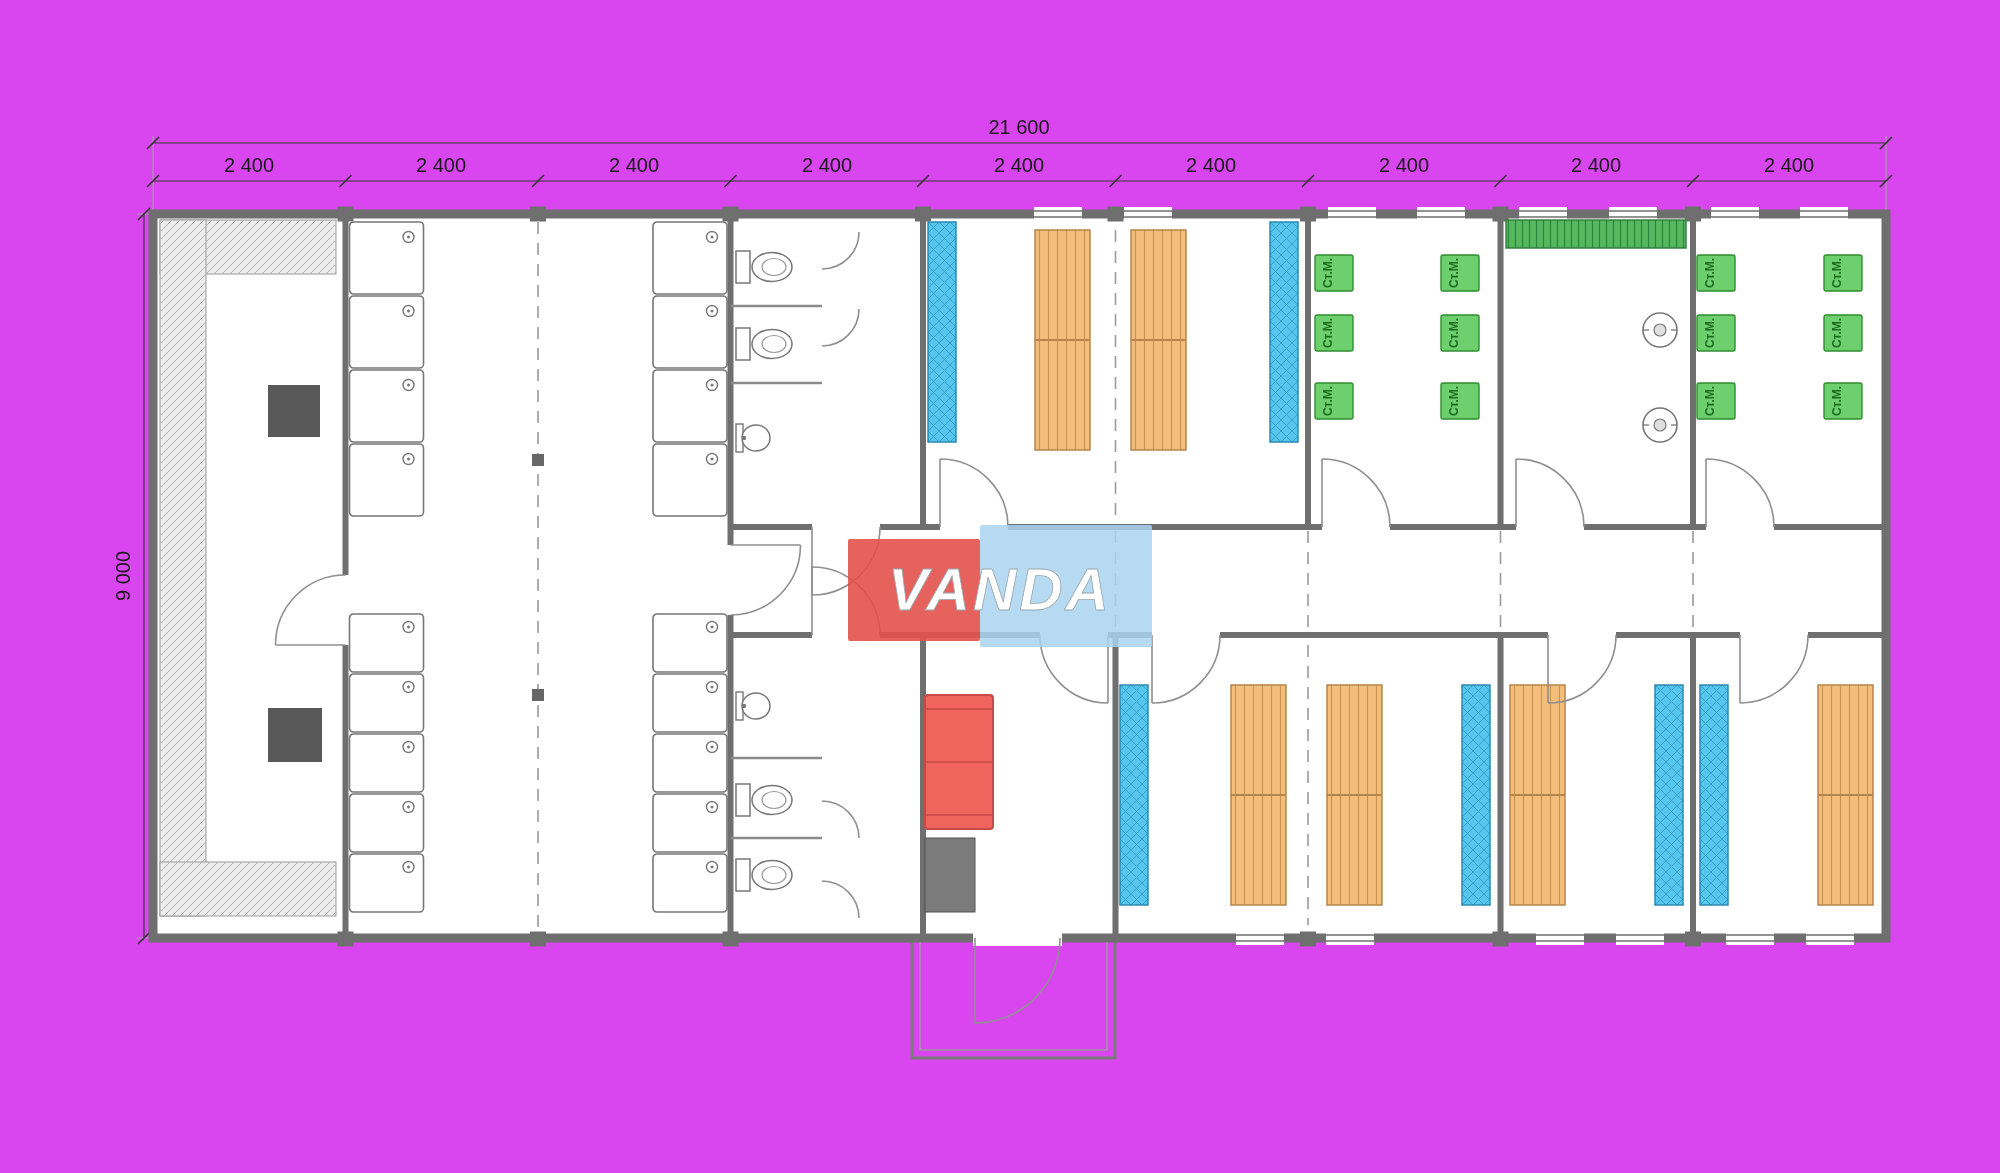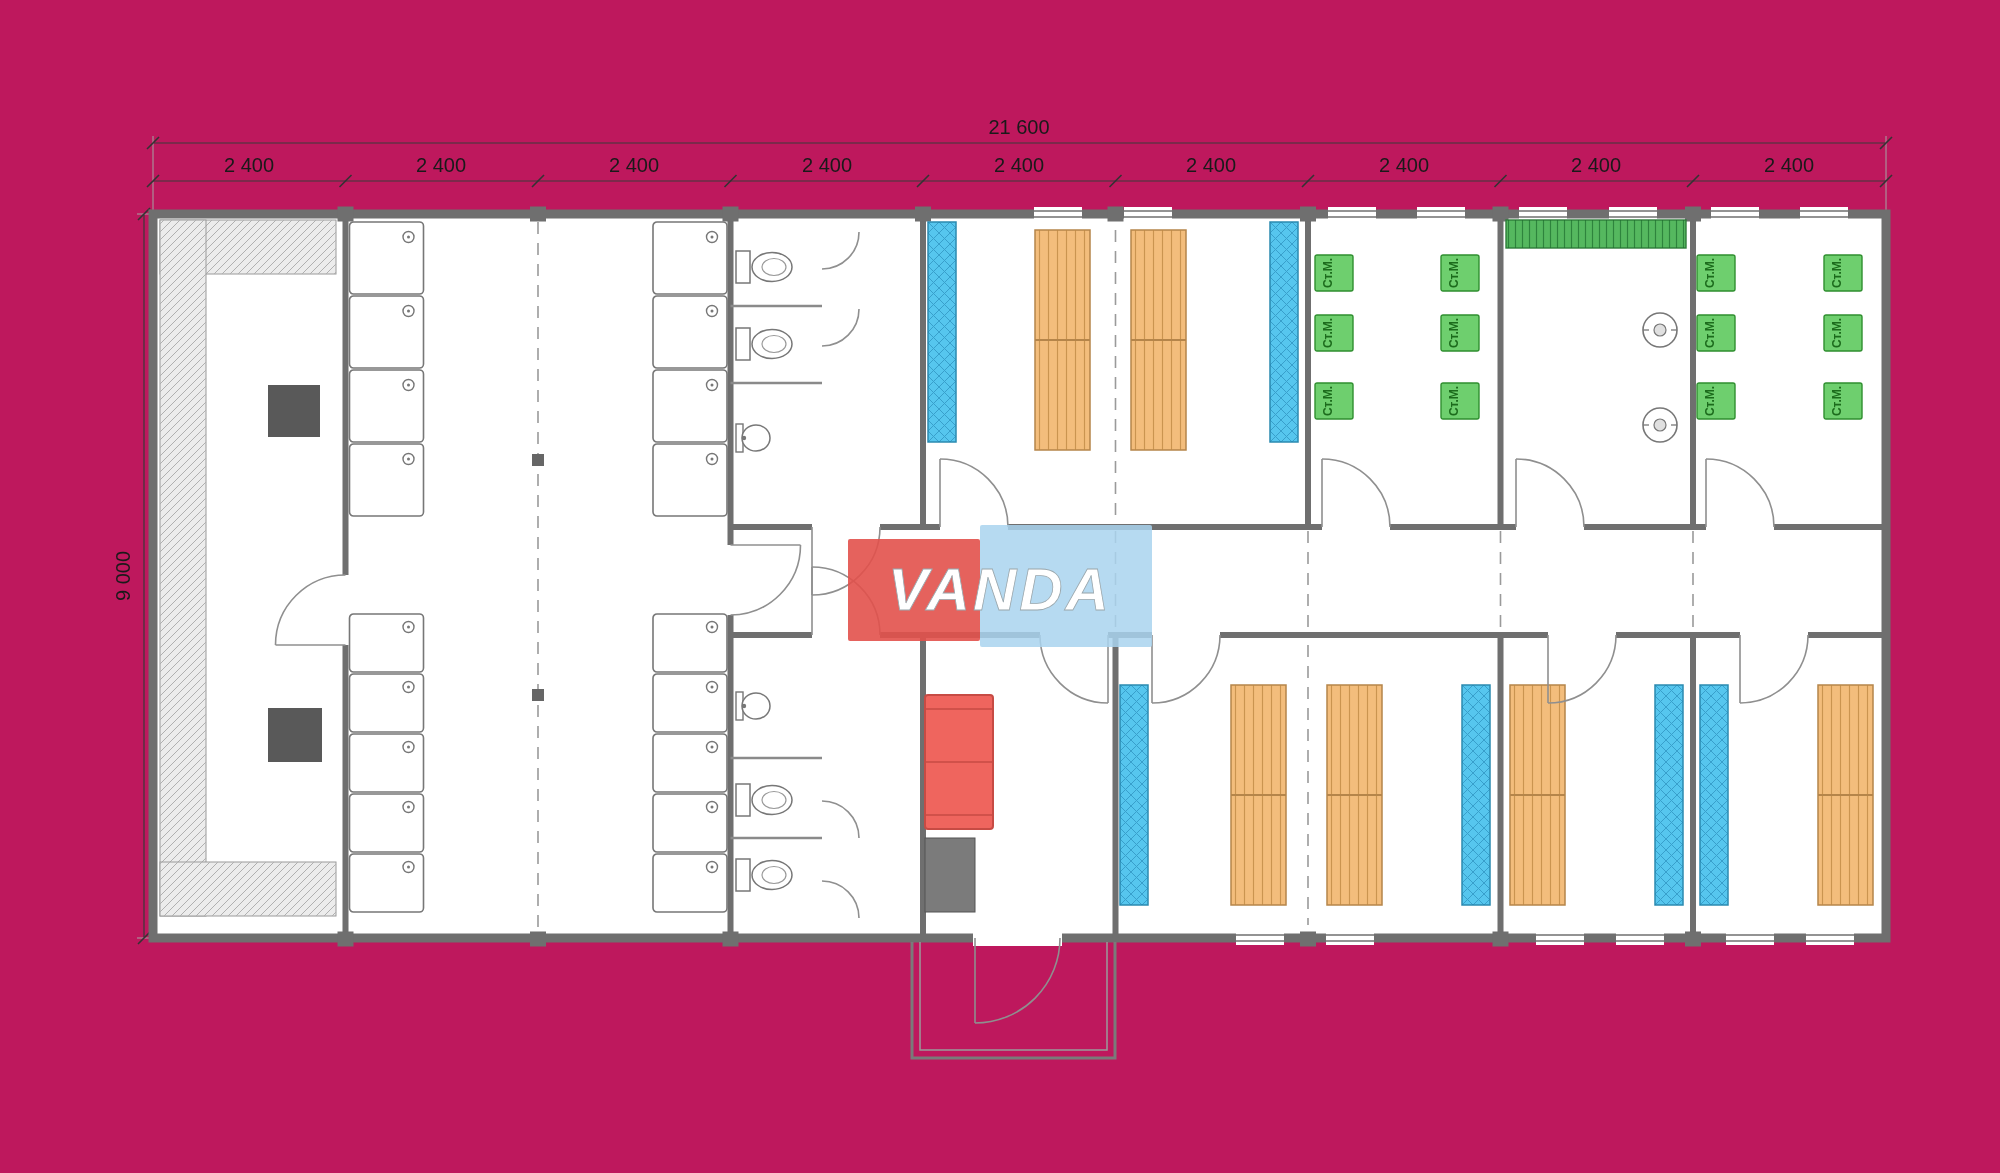--- a/index.html
+++ b/index.html
@@ -1,16 +1,16 @@
 <!DOCTYPE html>
 <html><head>
 <meta charset="utf-8">
 <style>
   html,body{margin:0;padding:0;background:#ffffff;}
-  .canvas{width:2000px;height:1173px;position:relative;background:#be185d;overflow:hidden;}
+  .canvas{width:2000px;height:1173px;position:relative;background:#d946ef;overflow:hidden;}
   svg{display:block;}
   .wall{stroke:#6f6f6f;fill:none;}
   .wall-ext{stroke-width:9;}
   .wall-int{stroke-width:6;}
   .part{stroke:#8a8a8a;stroke-width:2.5;fill:none;}
   .door{stroke:#8f8f8f;stroke-width:1.6;fill:none;}
   .dash{stroke:#9a9a9a;stroke-width:1.6;stroke-dasharray:12 9;fill:none;}
   .dimline{stroke:#3a3a3a;stroke-width:1.2;fill:none;}
   .extline{stroke:#a5a5a5;stroke-width:1;fill:none;}
   .dim-label{font:20px "Liberation Sans", sans-serif;fill:#1a1a1a;}

